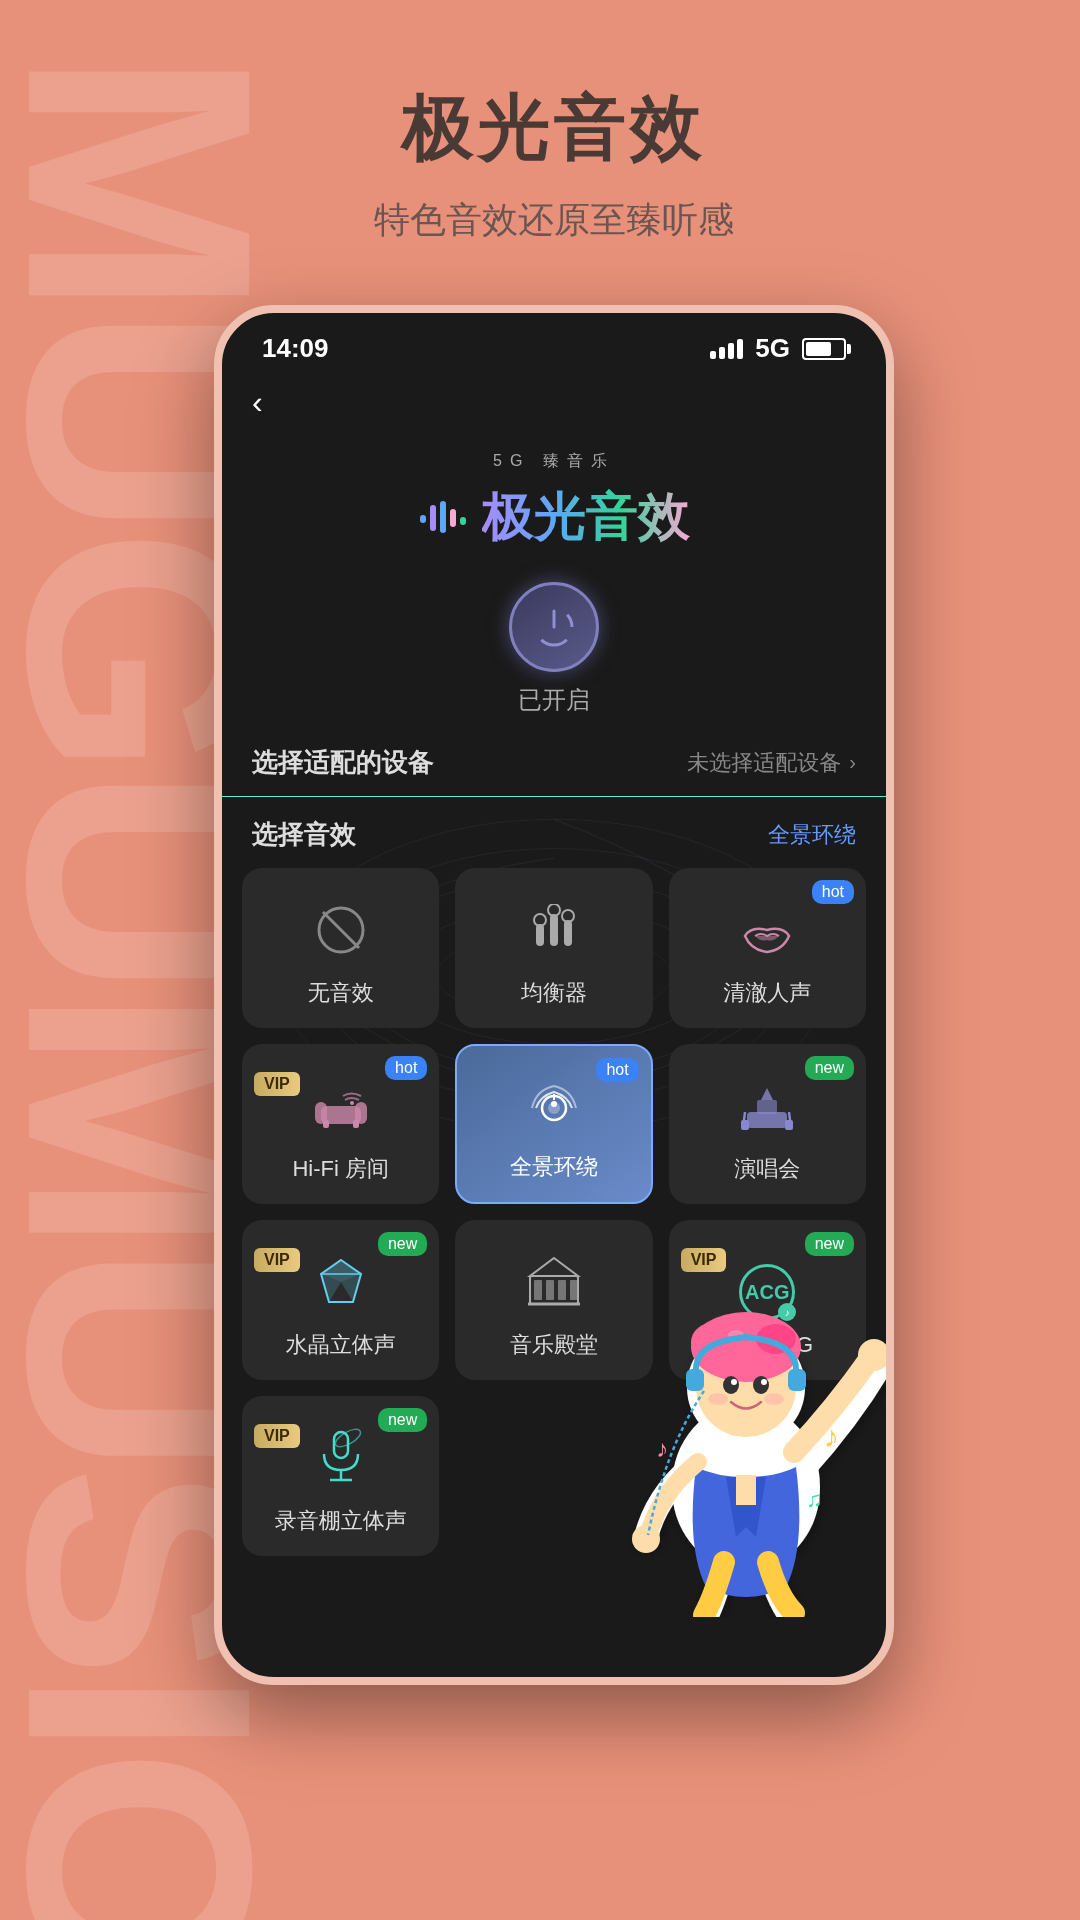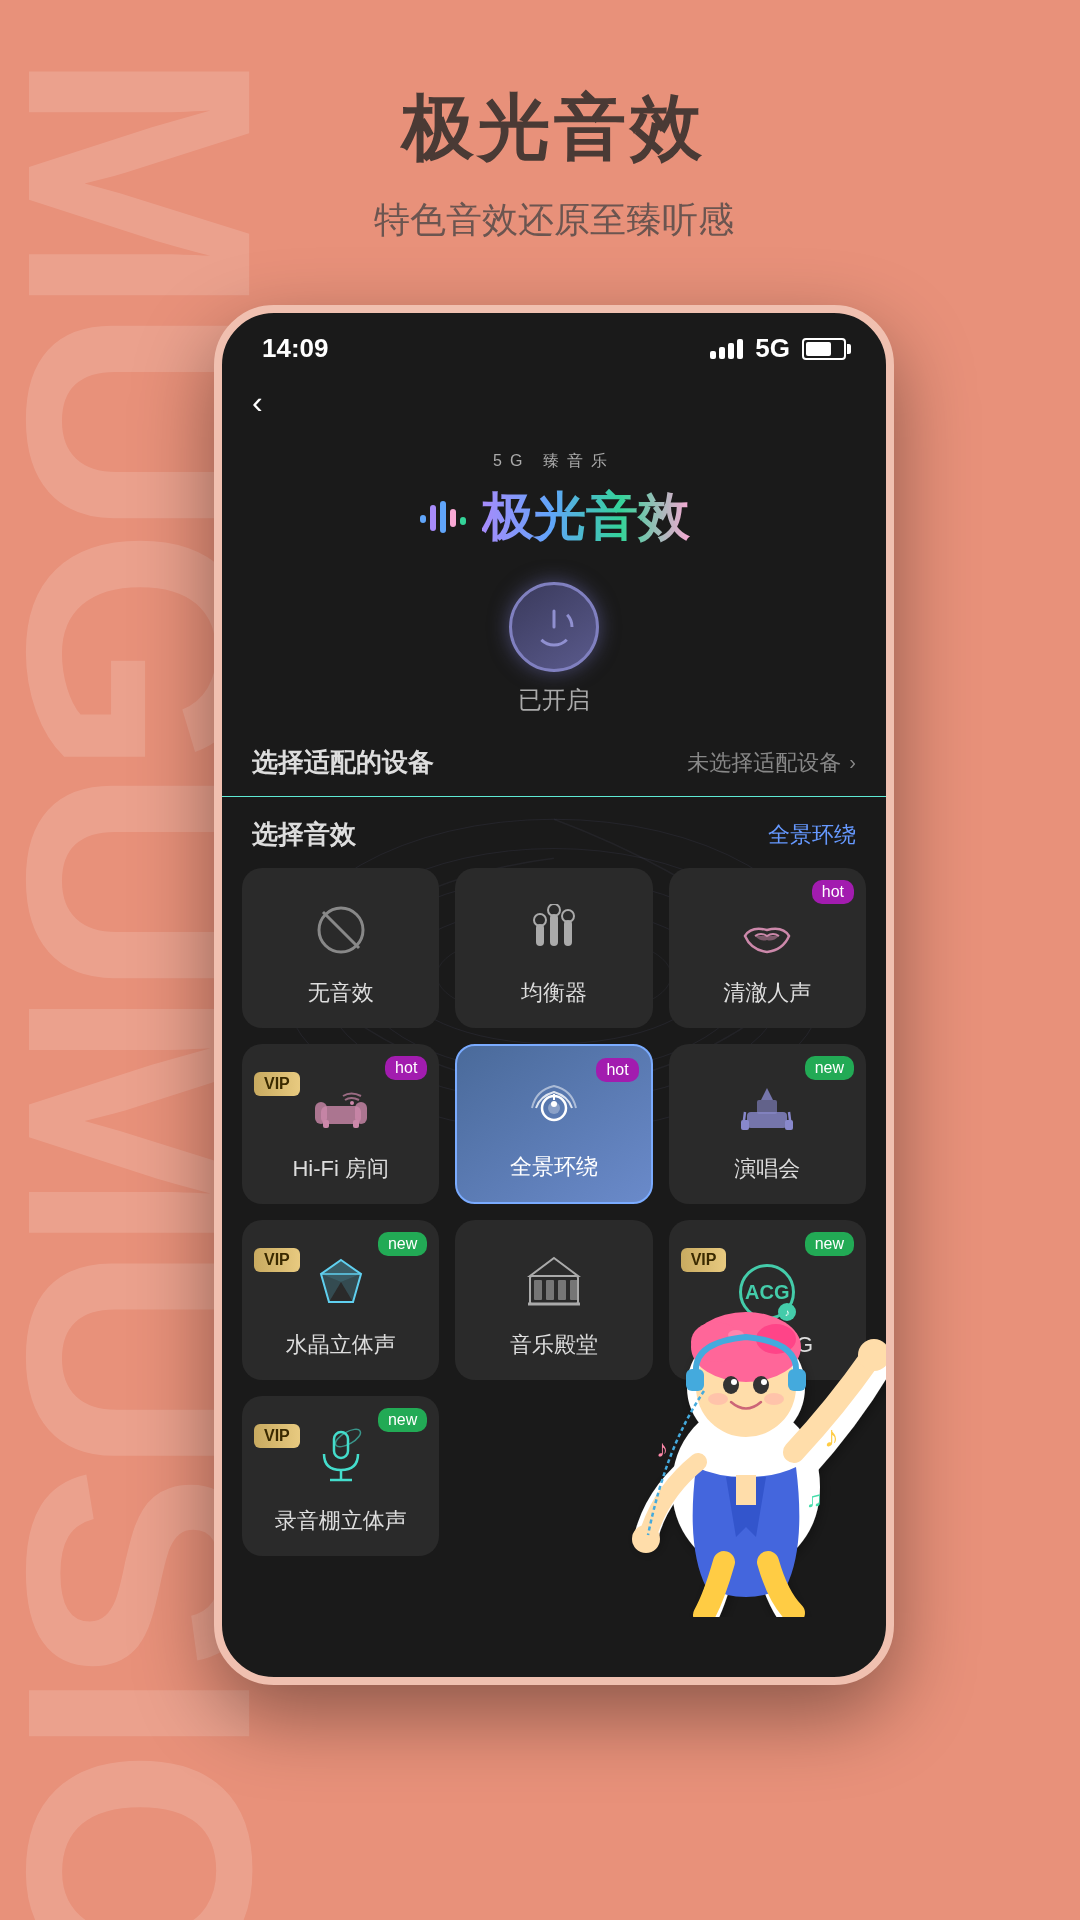--- a/index.html
+++ b/index.html
@@ -296,21 +296,21 @@
     }
 
     .effect-card.active .effect-name {
       color: white;
     }
 
     .badge {
       position: absolute;
       top: 12px;
       right: 12px;
-      background: #a21caf;
+      background: #3b82f6;
       color: white;
       font-size: 16px;
       padding: 3px 10px;
       border-radius: 10px;
     }
 
     .badge.new-badge {
       background: #22aa55;
     }
 

